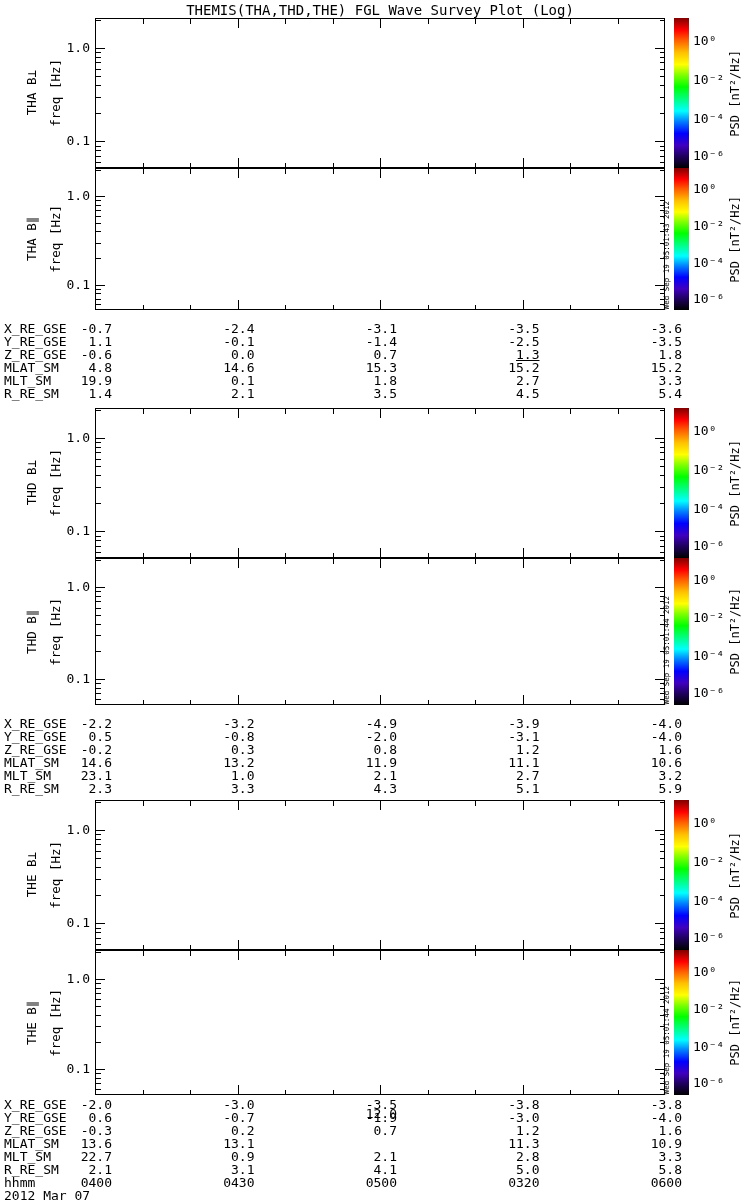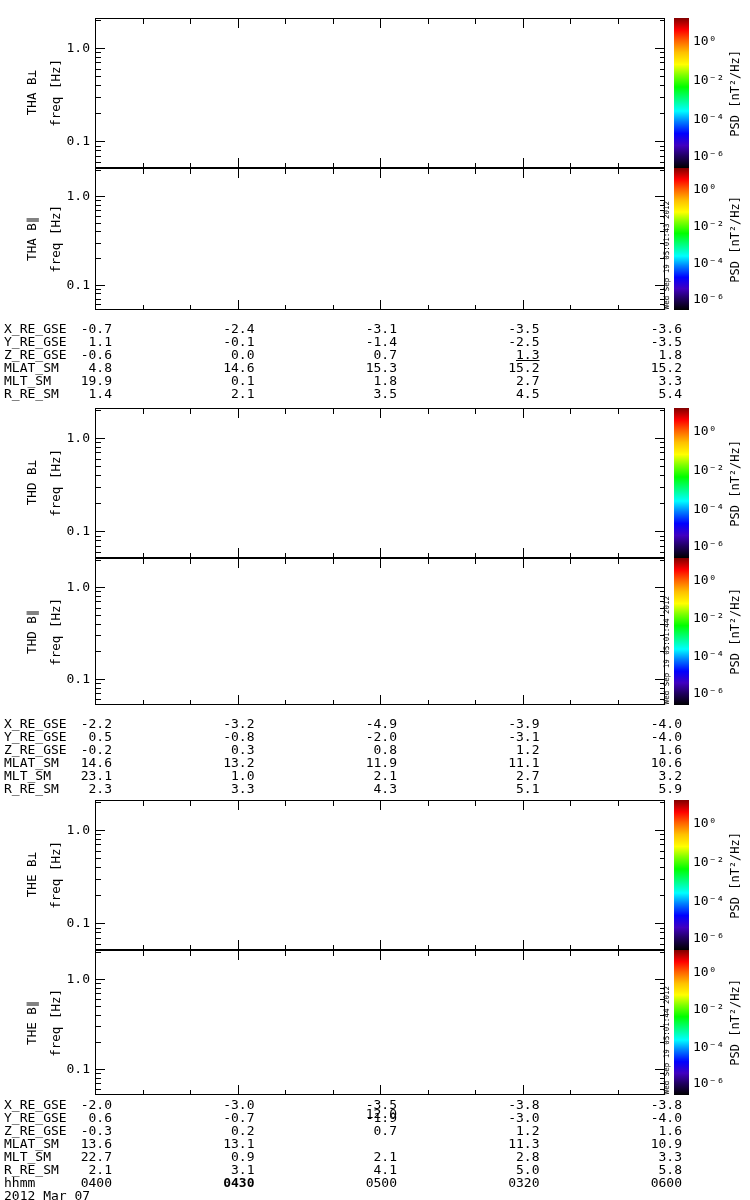--- a/index.html
+++ b/index.html
@@ -12,20 +12,21 @@
   .vlab{writing-mode:vertical-rl;transform:rotate(180deg);white-space:pre;}
   .cbar{position:absolute;}
   .cblab{position:absolute;white-space:pre;font-size:13px;line-height:14px;}
   .stamp{position:absolute;font-size:7.5px;line-height:9px;}
   svg{position:absolute;display:block;}
 </style>
 </head>
 <body>
 
 <div id="plot">
+  <div class="t title" style="left:95px;top:2px;width:570px;">THEMIS(THA,THD,THE) FGL Wave Survey Plot (Log)</div>
 <svg width="570" height="150" viewBox="0 0 570 150" shape-rendering="crispEdges" style="left: 95px; top: 18px;">
       <rect x="0.5" y="0.5" width="569" height="149" fill="#fff" stroke="#000"></rect>
       <line x1="0.5" y1="1" x2="0.5" y2="10" stroke="#000" stroke-width="1"></line>
       <line x1="0.5" y1="149" x2="0.5" y2="140" stroke="#000" stroke-width="1"></line>
       <line x1="48.5" y1="1" x2="48.5" y2="5.5" stroke="#000" stroke-width="1"></line>
       <line x1="48.5" y1="149" x2="48.5" y2="144.5" stroke="#000" stroke-width="1"></line>
       <line x1="95.5" y1="1" x2="95.5" y2="5.5" stroke="#000" stroke-width="1"></line>
       <line x1="95.5" y1="149" x2="95.5" y2="144.5" stroke="#000" stroke-width="1"></line>
       <line x1="143.5" y1="1" x2="143.5" y2="10" stroke="#000" stroke-width="1"></line>
       <line x1="143.5" y1="149" x2="143.5" y2="140" stroke="#000" stroke-width="1"></line>
@@ -581,18 +582,18 @@
     <div class="t yt" style="left: 419.5px; top: 1150px; width: 120px;">2.8</div>
     <div class="t yt" style="left: 562px; top: 1150px; width: 120px;">3.3</div>
     <div class="t" style="left: 4px; top: 1163px;">R_RE_SM</div>
     <div class="t yt" style="left: -8px; top: 1163px; width: 120px;">2.1</div>
     <div class="t yt" style="left: 134.5px; top: 1163px; width: 120px;">3.1</div>
     <div class="t yt" style="left: 277px; top: 1163px; width: 120px;">4.1</div>
     <div class="t yt" style="left: 419.5px; top: 1163px; width: 120px;">5.0</div>
     <div class="t yt" style="left: 562px; top: 1163px; width: 120px;">5.8</div>
     <div class="t" style="left: 4px; top: 1176px;">hhmm</div>
     <div class="t yt" style="left: -8px; top: 1176px; width: 120px;">0400</div>
-    <div class="t yt" style="left: 134.5px; top: 1176px; width: 120px; font-weight: bold;">0430</div>
+    <div class="t yt" style="left: 134.5px; top: 1176px; width: 120px;">0430</div>
     <div class="t yt" style="left: 277px; top: 1176px; width: 120px;">0500</div>
     <div class="t yt" style="left: 419.5px; top: 1176px; width: 120px;">0320</div>
     <div class="t yt" style="left: 562px; top: 1176px; width: 120px;">0600</div>
     <div class="t" style="left: 4px; top: 1189px;">2012 Mar 07</div>
   </div>
 
 </body></html>

